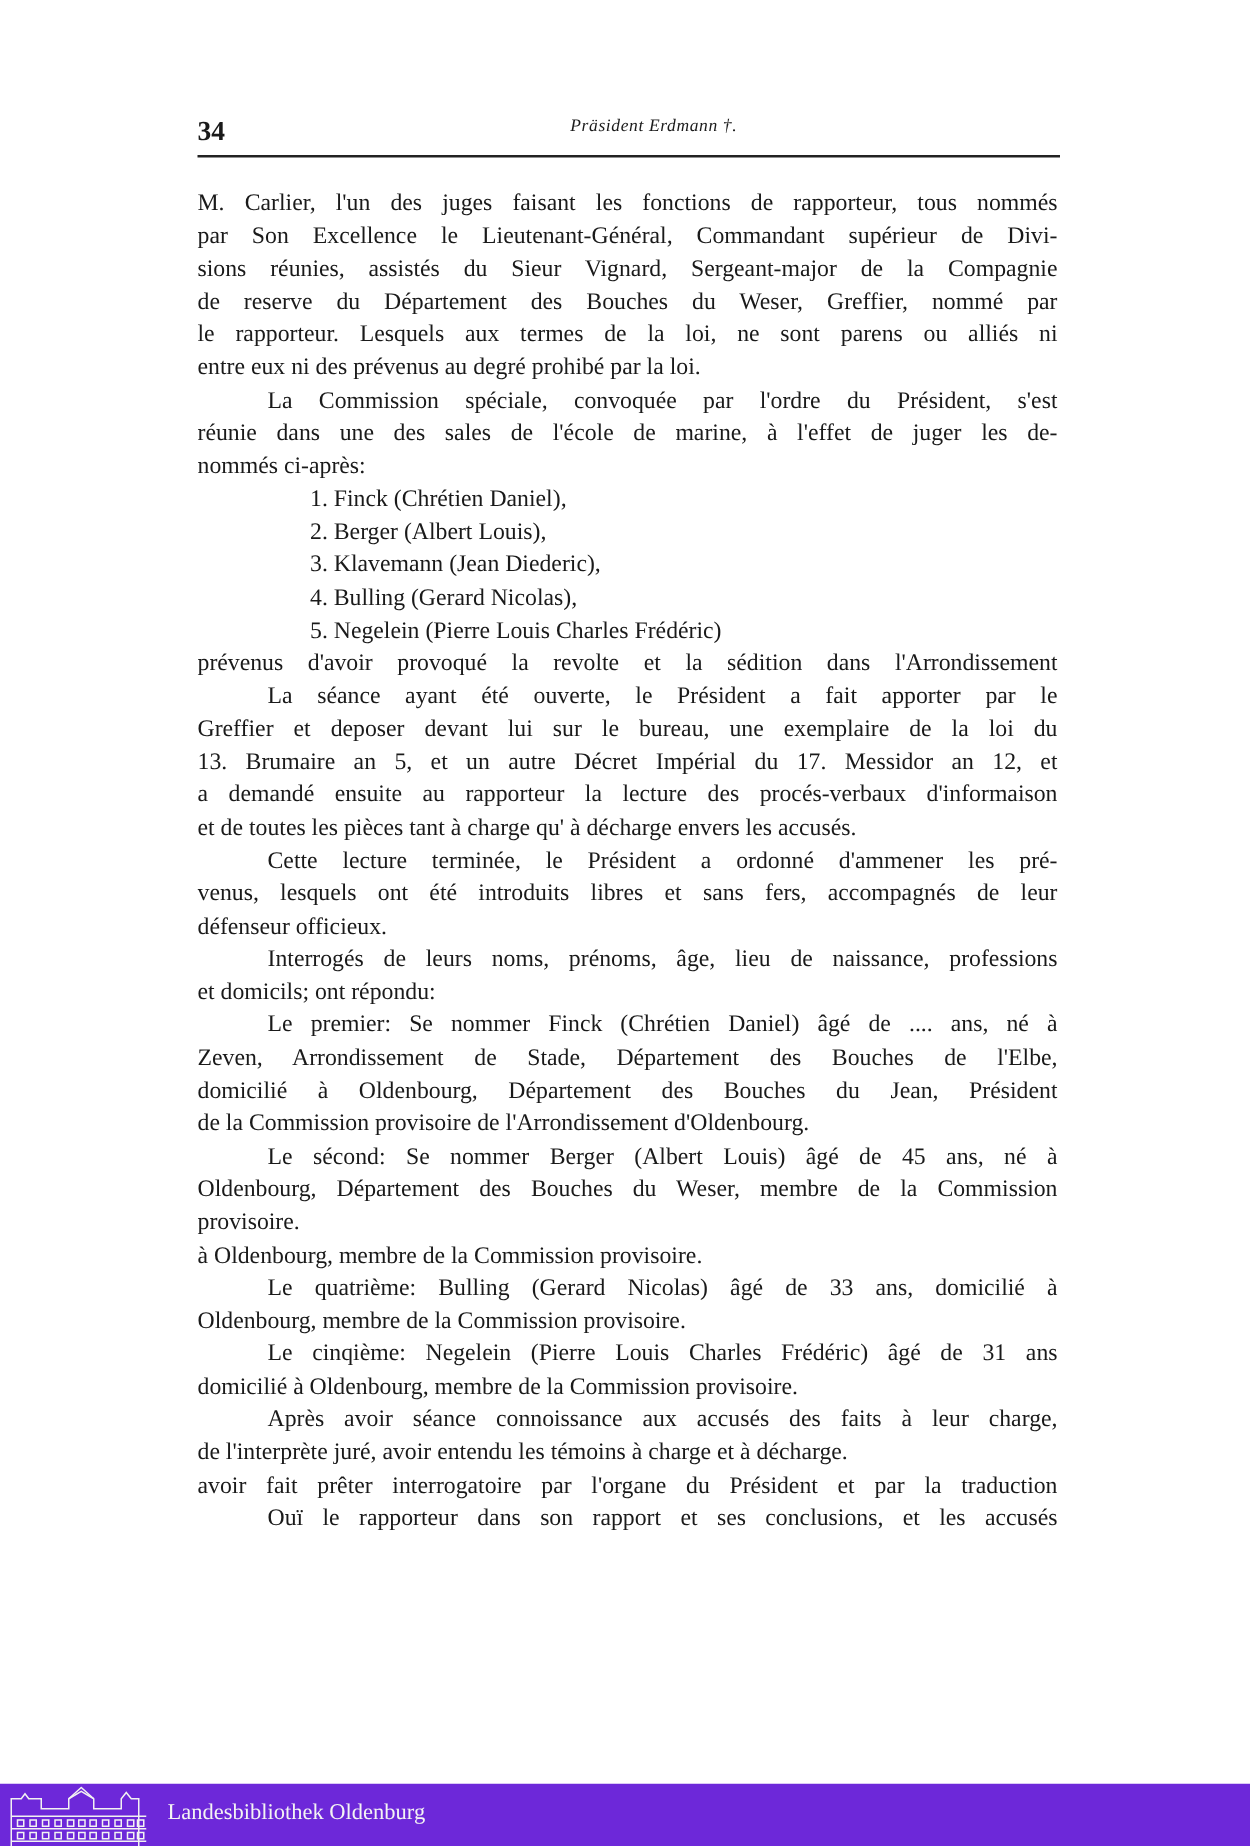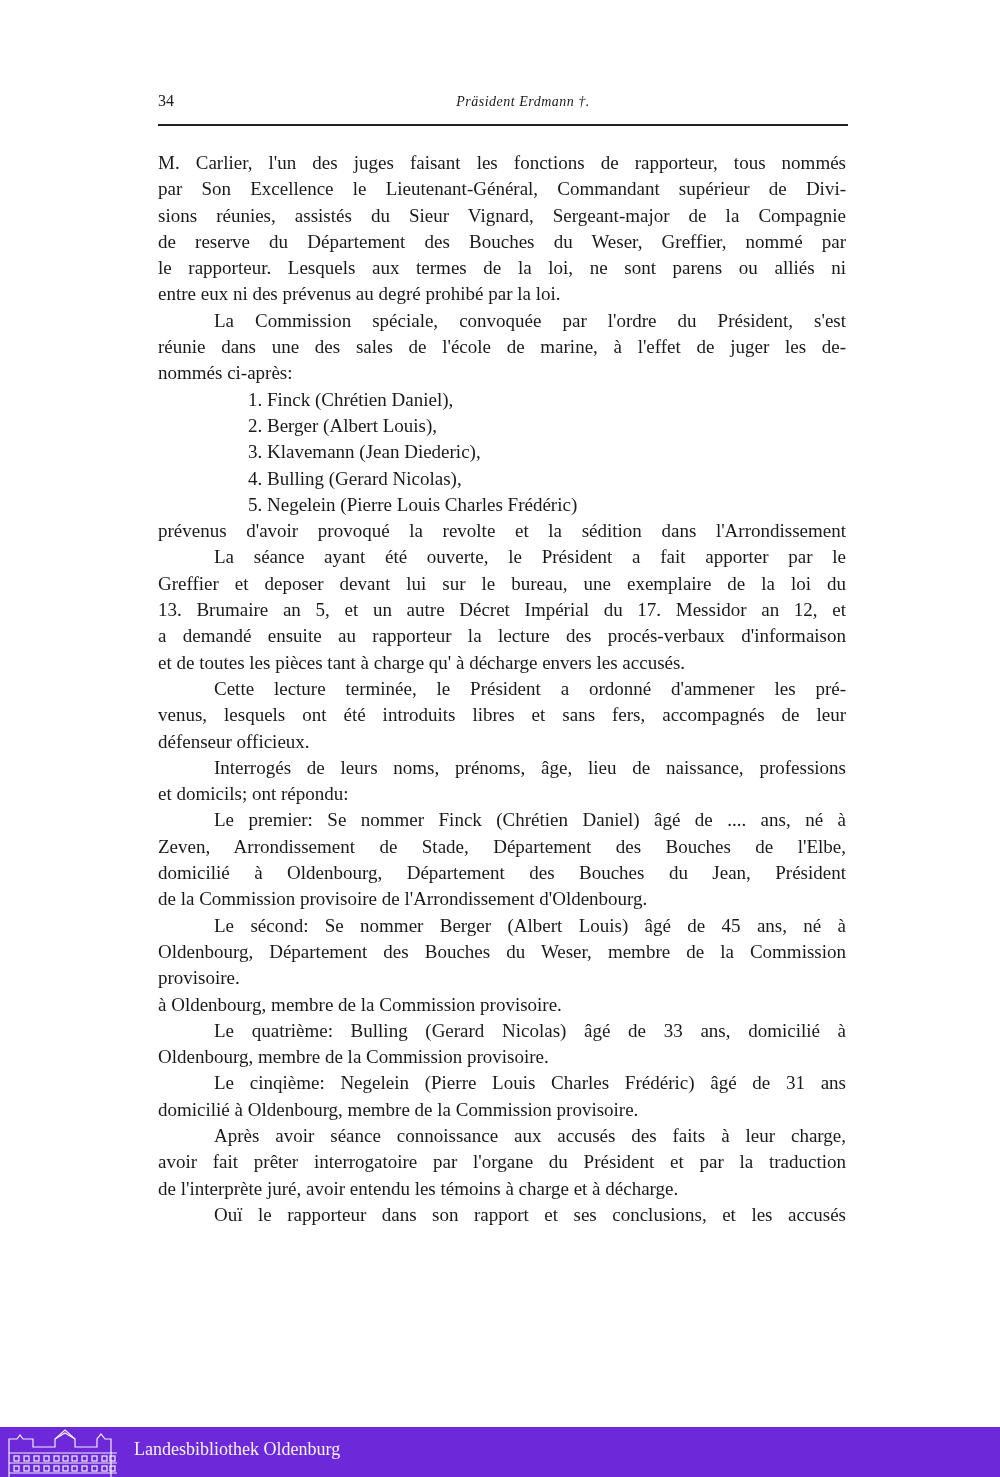--- a/index.html
+++ b/index.html
@@ -1,19 +1,19 @@
 <!DOCTYPE html>
 <html><head>
 <meta charset="utf-8">
 <style>
   html, body { margin:0; padding:0; }
   body { width:1000px; height:1477px; background:#fff; position:relative; overflow:hidden;
          font-family:"Liberation Serif","DejaVu Serif",serif; color:#1a1a1a; }
   .header { position:absolute; left:158px; top:92px; width:690px; height:30px; }
-  .pagenum { position:absolute; left:0; top:0; font-size:16px; font-weight:normal; }
+  .pagenum { position:absolute; left:0; top:0; font-size:22px; font-weight:bold; }
   .running { position:absolute; left:0; width:690px; top:2px; text-align:center; font-size:14px; font-style:italic; letter-spacing:0.5px; padding-left:40px; box-sizing:border-box; }
   .rule { position:absolute; left:158px; top:124px; width:690px; height:2px; background:#222; }
   .body { position:absolute; left:158px; top:150px; width:688px; font-size:19px; line-height:26.3px; }
   .line { display:block; white-space:nowrap; text-align:justify; text-align-last:justify; height:26.3px; overflow:hidden; }
   .line.last { text-align-last:left; }
   .ind { padding-left:56px; }
   .list { padding-left:90px; text-align-last:left; }
   .footer { position:absolute; left:0; top:1427px; width:1000px; height:50px; background:#6d28d9; }
   .logo { position:absolute; left:6px; top:2px; width:116px; height:48px; }
   .footer-text { position:absolute; left:134px; top:12px; color:#f4f4f4; font-size:18px; font-family:"Liberation Serif",serif; }
@@ -59,22 +59,22 @@
     <span class="line last">de la Commission provisoire de l'Arrondissement d'Oldenbourg.</span>
     <span class="line ind">Le sécond: Se nommer Berger (Albert Louis) âgé de 45 ans, né à</span>
     <span class="line">Oldenbourg, Département des Bouches du Weser, membre de la Commission</span>
     <span class="line last">provisoire.</span>
     <span class="line last">à Oldenbourg, membre de la Commission provisoire.</span>
     <span class="line ind">Le quatrième: Bulling (Gerard Nicolas) âgé de 33 ans, domicilié à</span>
     <span class="line last">Oldenbourg, membre de la Commission provisoire.</span>
     <span class="line ind">Le cinqième: Negelein (Pierre Louis Charles Frédéric) âgé de 31 ans</span>
     <span class="line last">domicilié à Oldenbourg, membre de la Commission provisoire.</span>
     <span class="line ind">Après avoir séance connoissance aux accusés des faits à leur charge,</span>
+    <span class="line last">de l'interprète juré, avoir entendu les témoins à charge et à décharge.</span>
     <span class="line">avoir fait prêter interrogatoire par l'organe du Président et par la traduction</span>
-    <span class="line last">de l'interprète juré, avoir entendu les témoins à charge et à décharge.</span>
     <span class="line ind">Ouï le rapporteur dans son rapport et ses conclusions, et les accusés</span>
   </div>
 
 <div class="footer">
   <svg class="logo" viewBox="0 0 116 48">
     <g fill="none" stroke="#f2f2f2" stroke-width="1.2">
       <path d="M3 48 V10 h8 l3-4 3 4 h10 V18 h22 V10 l10-9 10 9 V18 h22 V10 l4-5 4 5 h6 V48"></path>
       <path d="M49 10 l10-6 10 6"></path>
       <path d="M3 24 h108 M3 34 h108 M3 44 h108"></path>
       <g id="wins">

